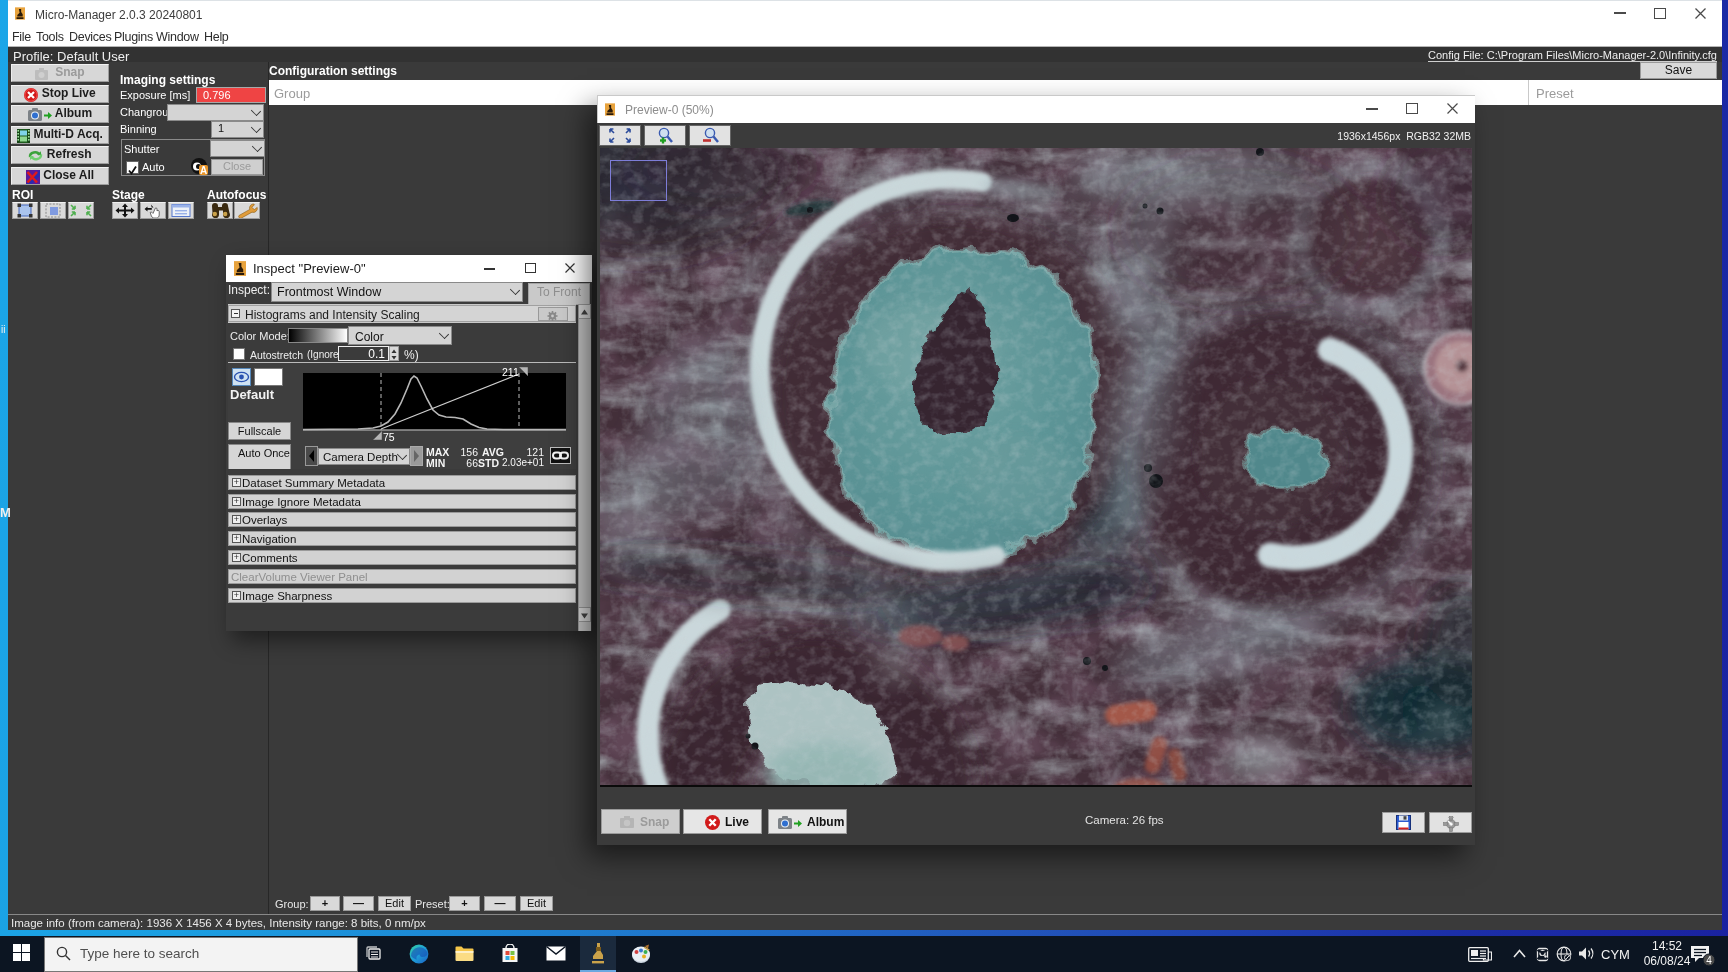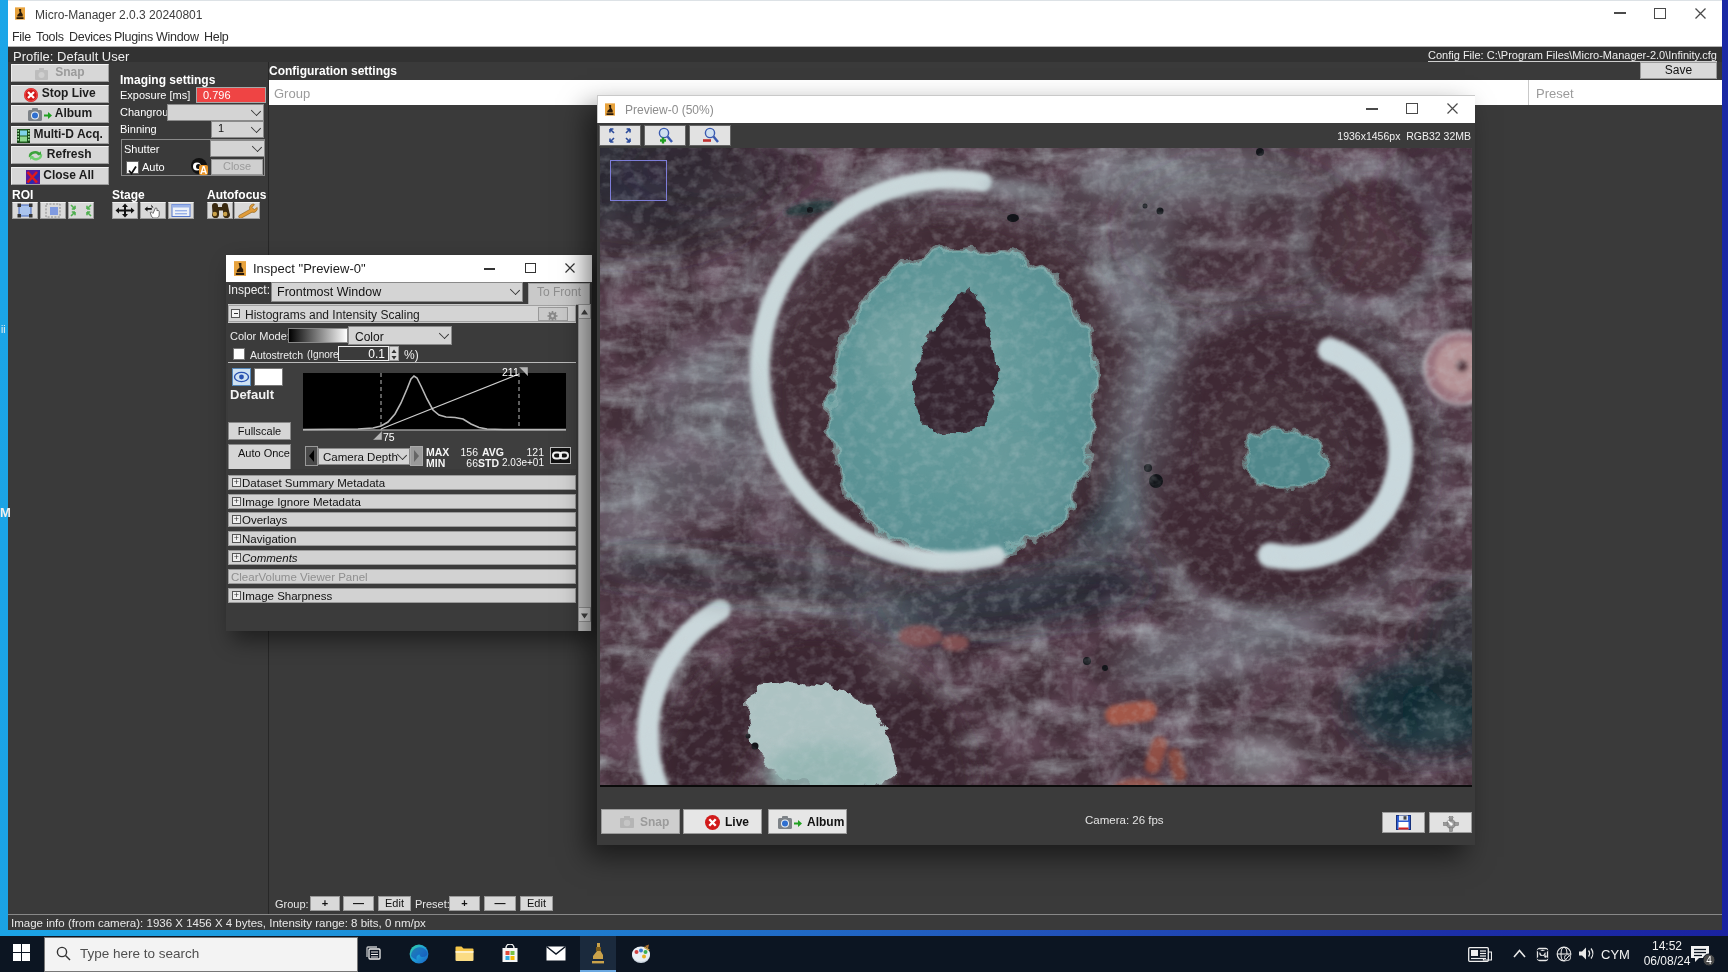--- a/index.html
+++ b/index.html
@@ -308,21 +308,21 @@
   <div class="sect" style="top:257px;">
       <span class="plusbox">+</span>
       <span style="position:absolute;left:13px;top:1px;">Overlays</span>
     </div>
   <div class="sect" style="top:276px;">
       <span class="plusbox">+</span>
       <span style="position:absolute;left:13px;top:1px;">Navigation</span>
     </div>
   <div class="sect" style="top:295px;">
       <span class="plusbox">+</span>
-      <span style="position:absolute;left:13px;top:1px;font-style:italic;">Comments</span>
+      <span style="position:absolute;left:13px;top:1px;">Comments</span>
     </div>
   <div class="sect" style="top:314px;color:#8f8f8f;">
       <span style="position:absolute;left:2px;top:1px;">ClearVolume Viewer Panel</span>
     </div>
   <div class="sect" style="top:333px;">
       <span class="plusbox">+</span>
       <span style="position:absolute;left:13px;top:1px;">Image Sharpness</span>
     </div>
 
   <div class="abs" style="left:352px;top:49px;width:13px;height:327px;background:#c4c4c4;border-left:1px solid #9a9a9a;"></div>

